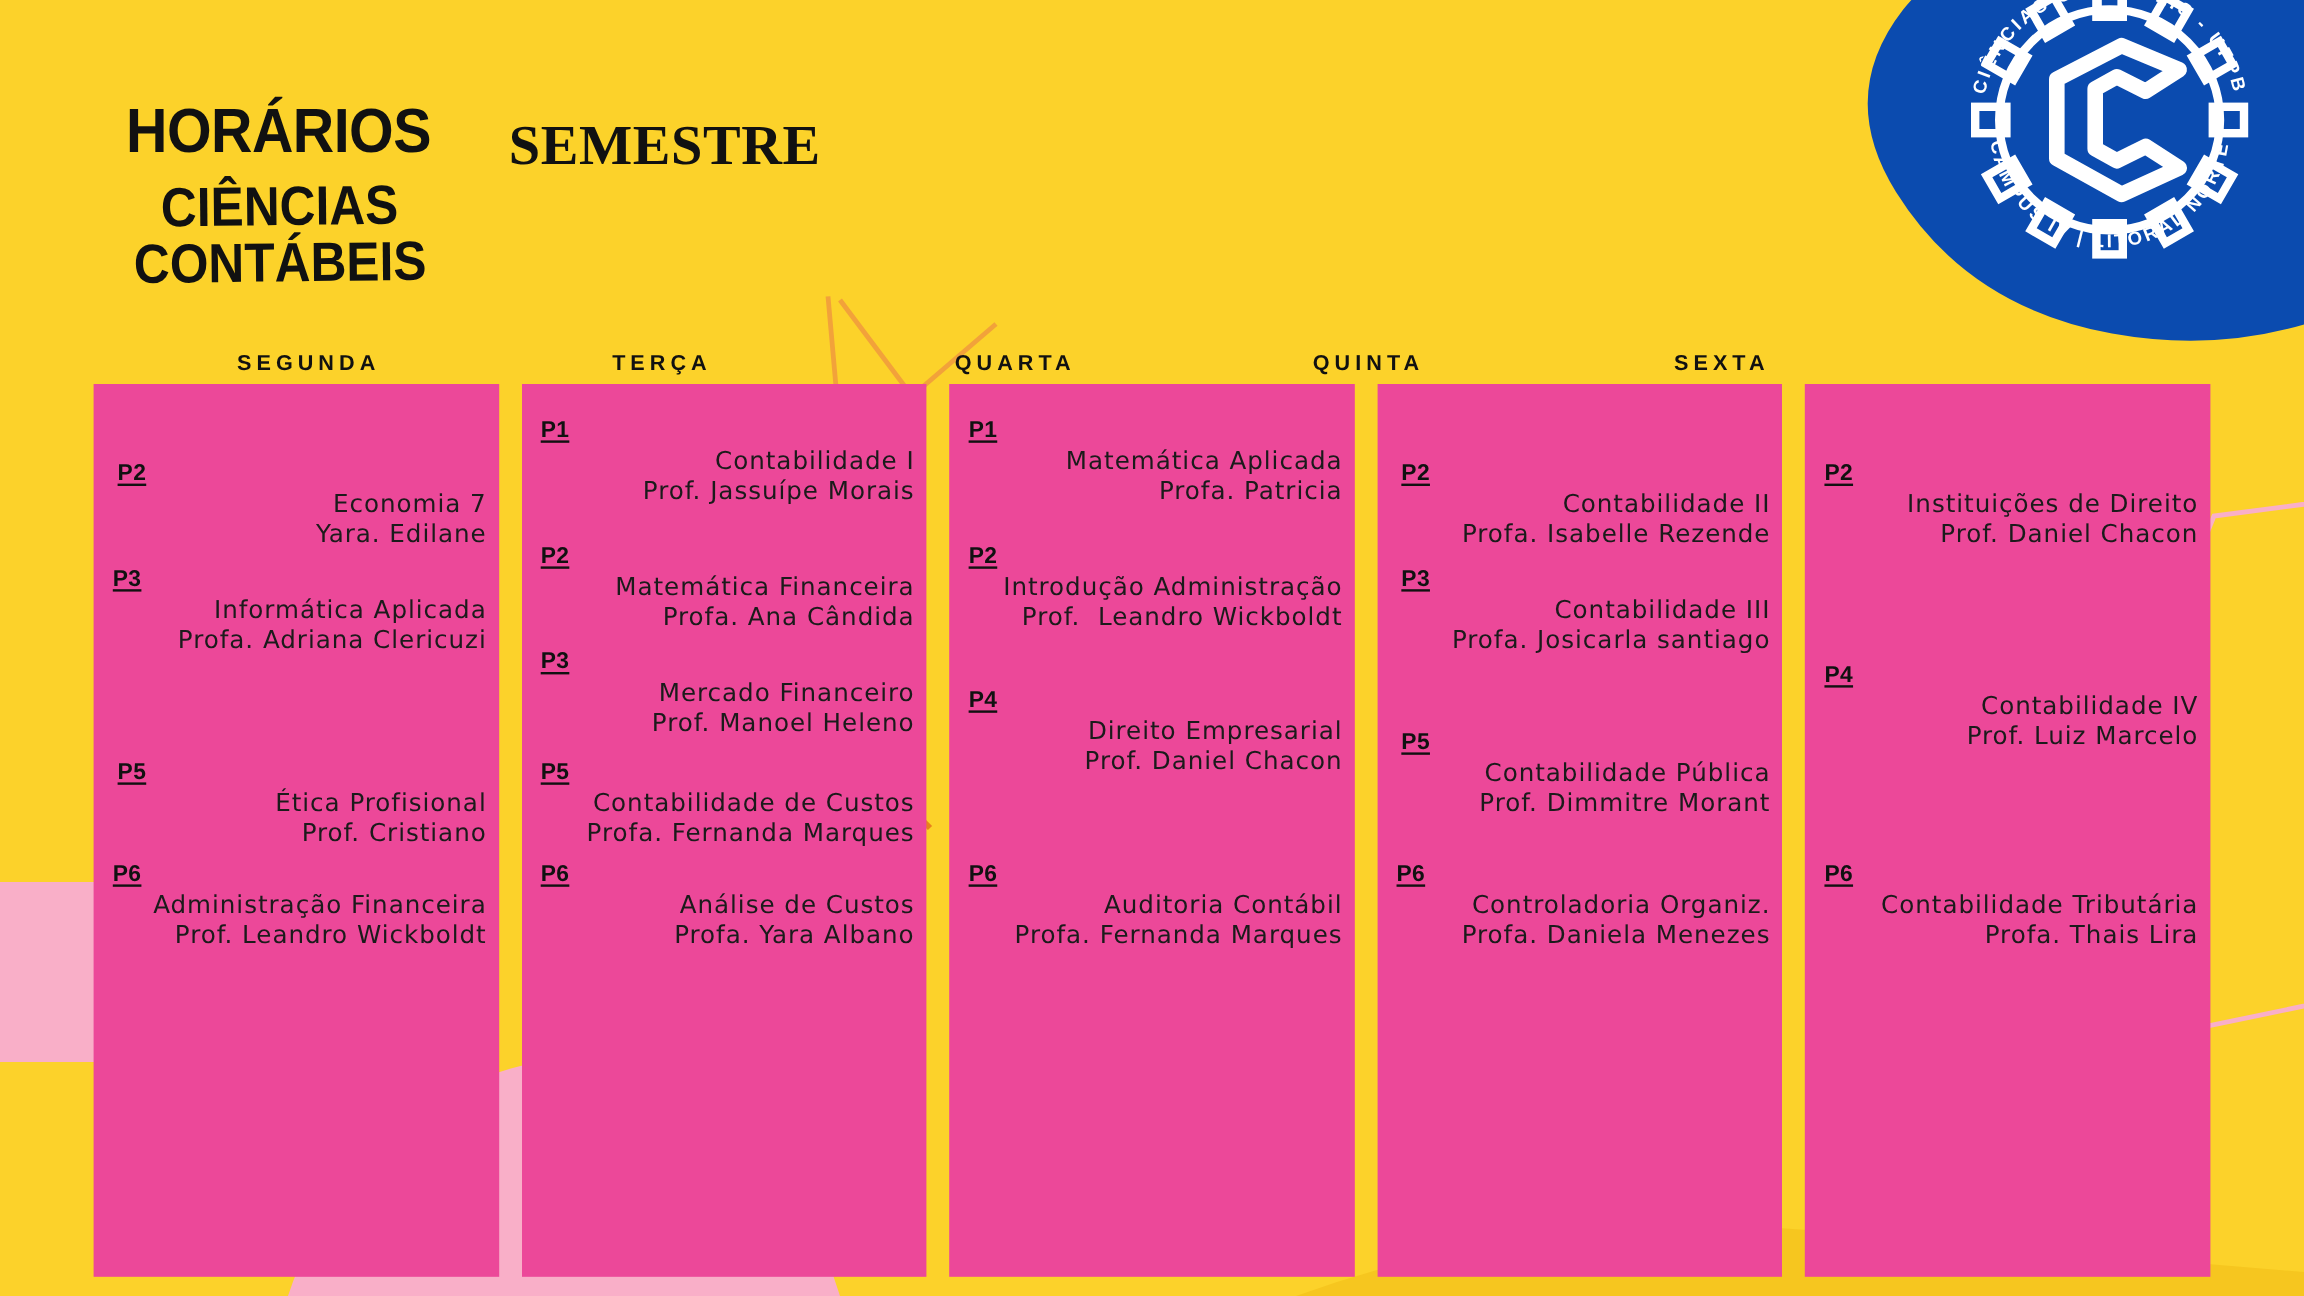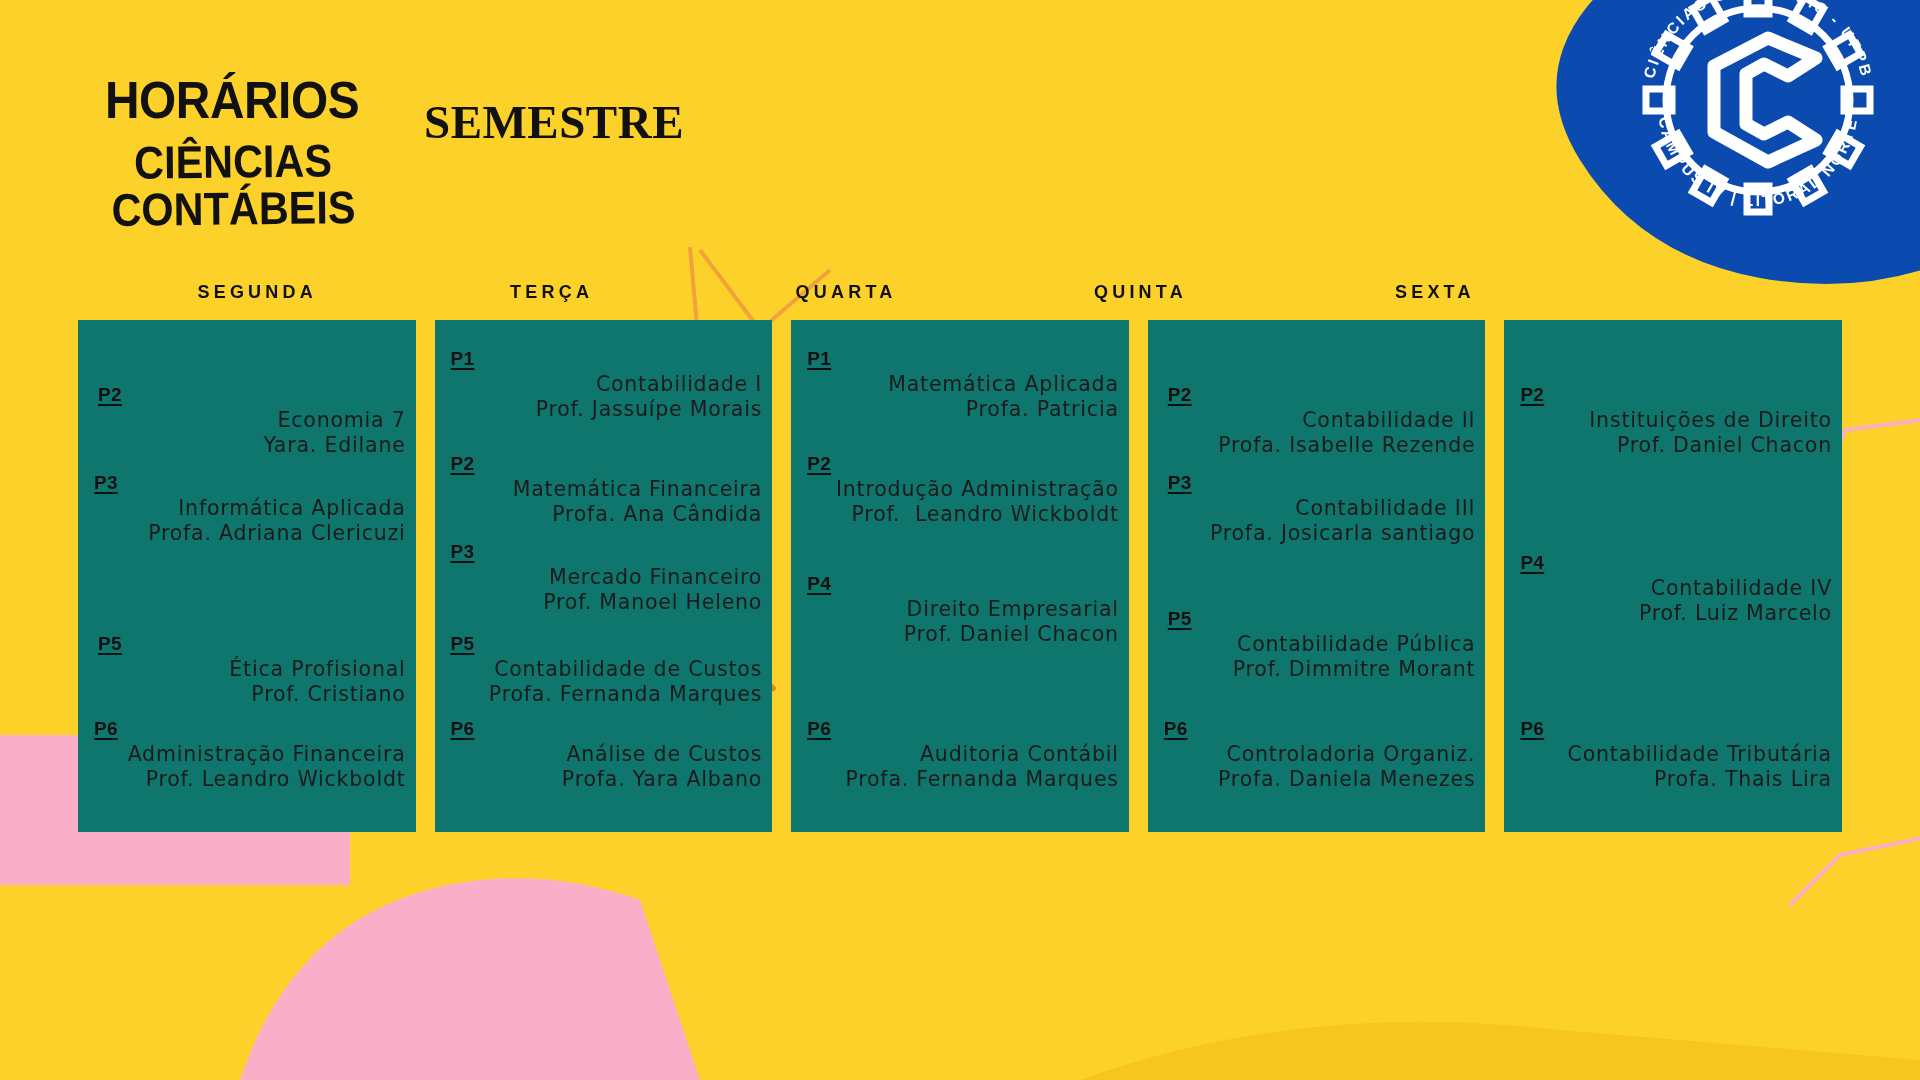--- a/index.html
+++ b/index.html
@@ -11,49 +11,49 @@
     position:relative;
   }
   #deco-layer { position:absolute; inset:0; z-index:0; }
 
   
   .blob-wrap { position:absolute; top:-40px; right:-30px; width:560px; height:330px; z-index:2; }
   .badge-text { font-family:"Liberation Sans", sans-serif; font-size:15.5px; font-weight:700;
                 letter-spacing:2.6px; fill:#ffffff; }
 
   
-  .heading-block { position:absolute; left:105px; top:74px; z-index:3; }
+  .heading-block { position:absolute; left:105px; top:84px; z-index:3; }
   .h-horarios {
     font-size:52px; font-weight:700; letter-spacing:-0.5px; color:#111;
     font-family:"Liberation Sans", sans-serif; line-height:1;
     transform:scaleX(0.92); transform-origin:left center;
   }
   .h-ciencias {
     font-size:46px; font-weight:700; color:#111; line-height:1.02;
     font-family:"Liberation Sans", sans-serif; margin-top:14px;
     transform:scaleX(0.9) rotate(-0.6deg); transform-origin:left center;
     text-align:center; width:285px;
   }
   .semester-block { position:absolute; left:424px; top:92px; z-index:3; }
   .semester-line {
     font-family:"Liberation Serif", serif; font-weight:700;
     font-size:47px; letter-spacing:0.5px; color:#111; line-height:1.28;
   }
 
   
-  .days { position:absolute; top:282px; left:0; width:1692px; z-index:3;
+  .days { position:absolute; top:292px; left:0; width:1692px; z-index:3;
           display:flex; padding:0 110px; }
   .day-head { flex:1; text-align:center; font-size:18px; font-weight:700;
               letter-spacing:4.2px; color:#111; }
 
   
   .cards { position:absolute; top:320px; left:0; width:1920px; z-index:3;
            display:flex; padding:0 78px; gap:19px; }
   .card {
-    flex:1; background:#0f766e; height:512px;
+    flex:1; background:#ec4899; height:744px;
     padding:28px 16px 0 16px; position:relative;
   }
   .slot { position:absolute; left:16px; right:10px; }
   .slot .p {
     font-size:19px; font-weight:700; color:#111; text-decoration:underline;
     text-underline-offset:3px; text-decoration-thickness:2.2px; letter-spacing:0.3px;
     margin-bottom:2px;
   }
   .slot .subject, .slot .teacher {
     font-size:20.5px; color:#1b1b1b; letter-spacing:0.8px; line-height:1.24;

